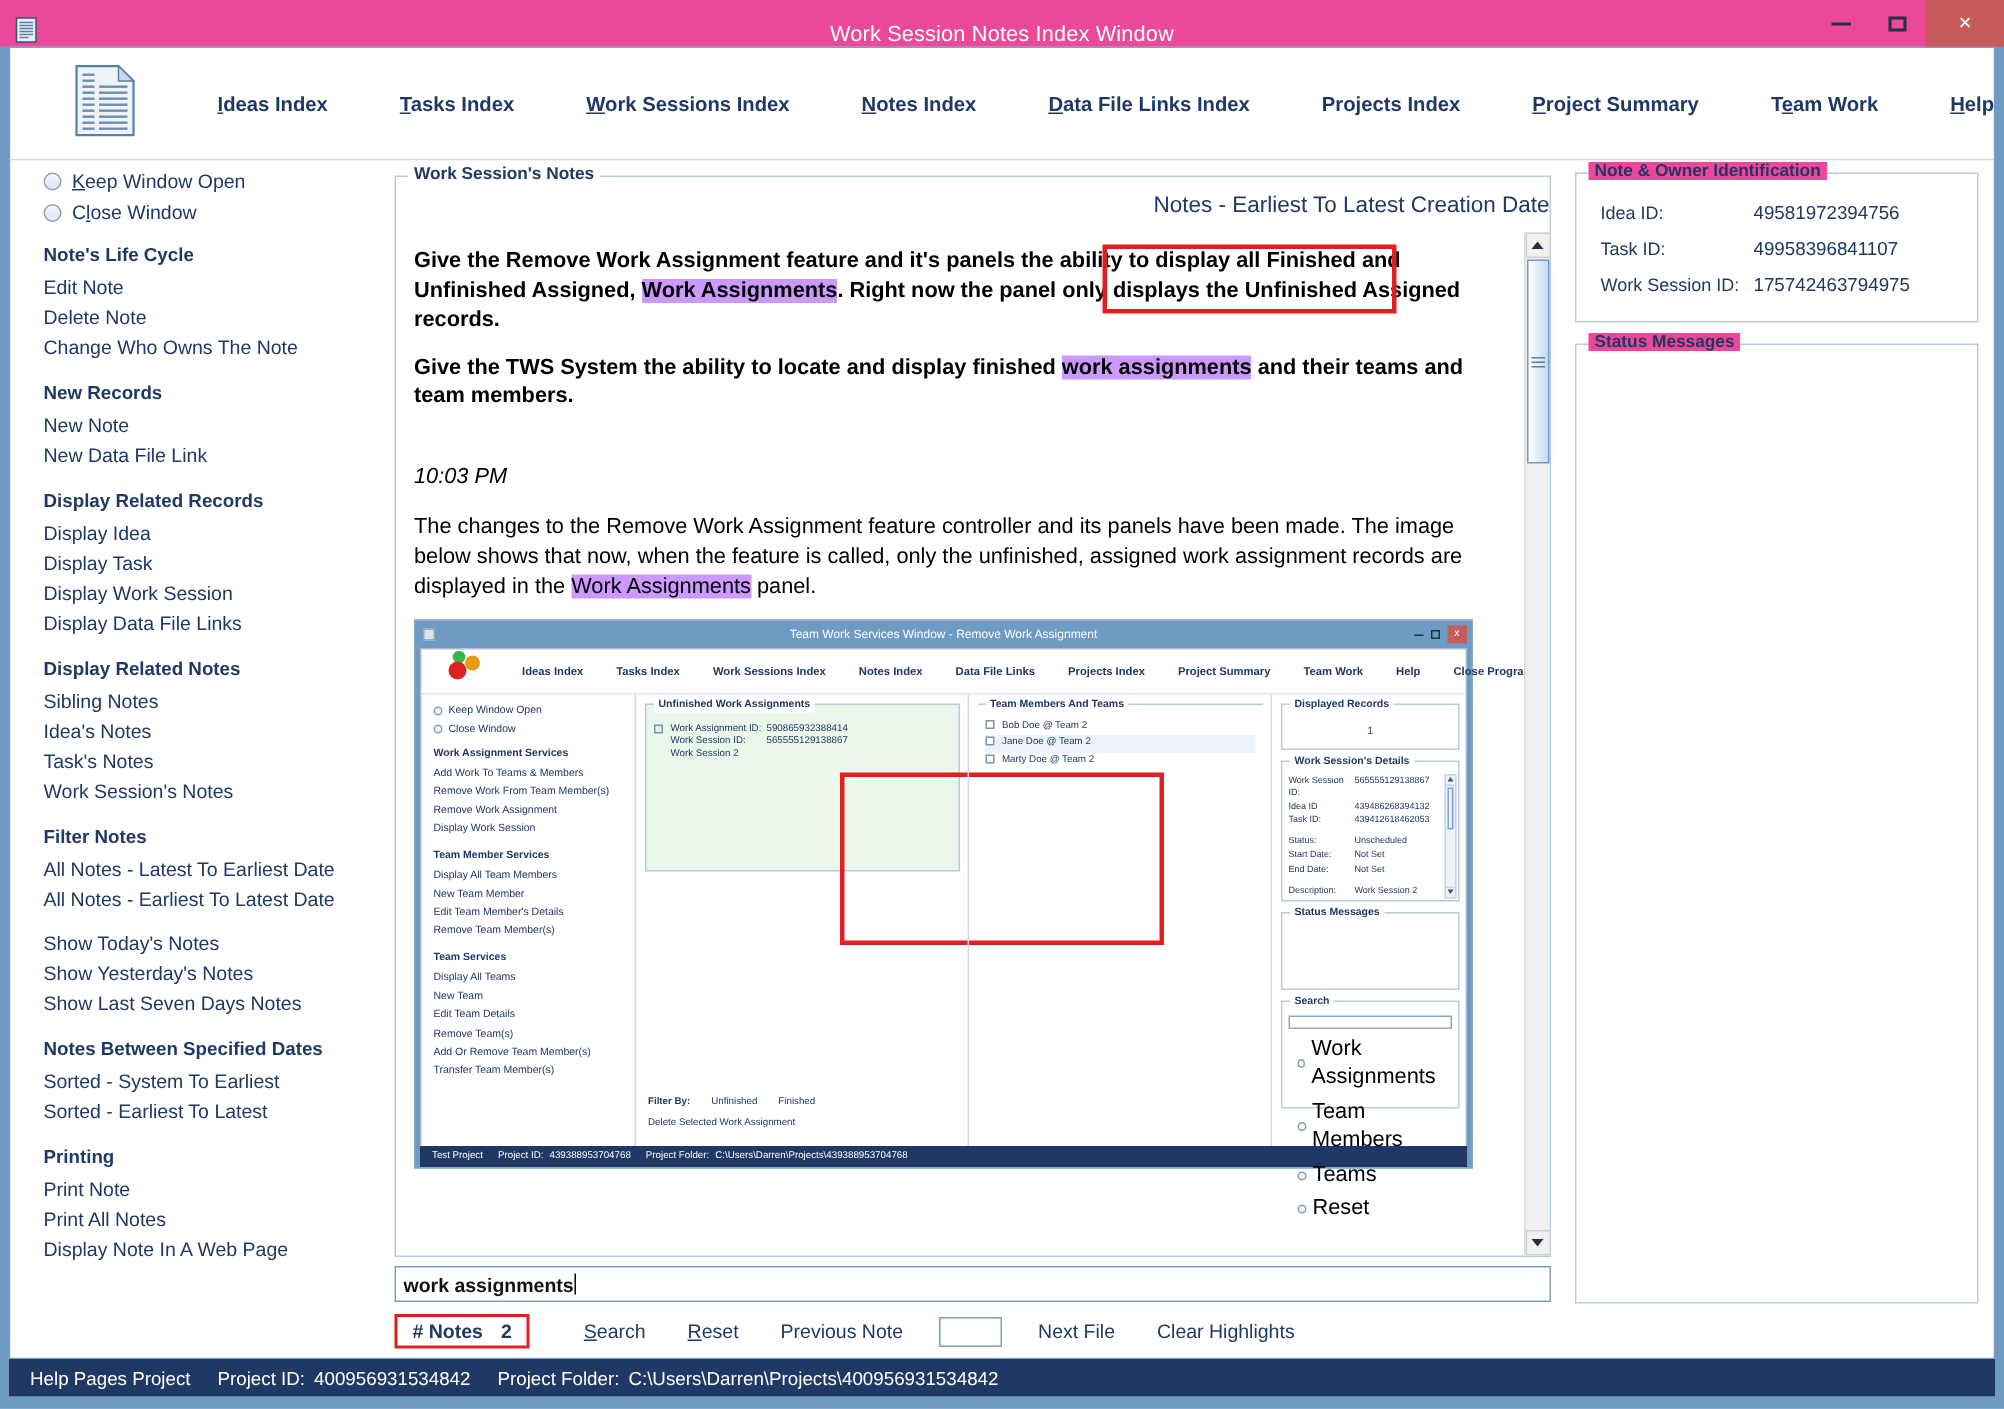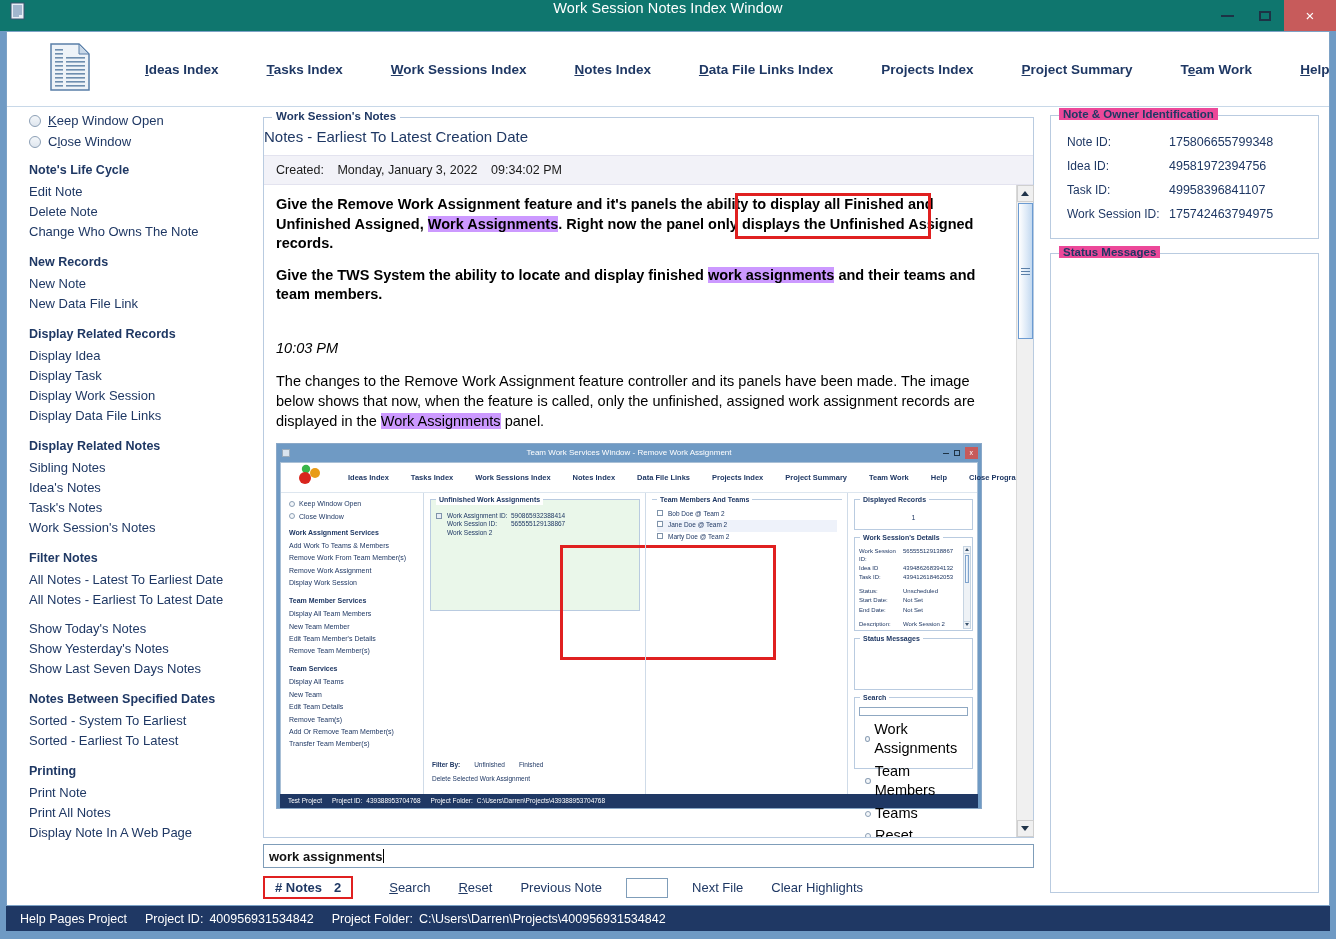--- a/index.html
+++ b/index.html
@@ -12,22 +12,22 @@
   }
   .window {
     position: relative;
     width: 1336px; height: 939px;
     background: #6f9ac4;
     display: flex; flex-direction: column;
   }
   
   .titlebar {
     height: 31px; flex: 0 0 31px;
-    display: flex; align-items: flex-start;
-    background: #0f766e;
+    display: flex; align-items: flex-end;
+    background: #ec4899;
     position: relative;
     gap: 20px;
   }
   .titlebar-icon {
     width: 22px; height: 22px; margin-left: 7px;
     display: flex; align-items: center; justify-content: center;
   }
   .titlebar-title {
     position: absolute; left: 0; right: 0; text-align: center;
     font-size: 14.5px; color: #ffffff; letter-spacing: .1px;
@@ -92,21 +92,21 @@
     border: 1px solid #b9cbe0; position: relative;
     margin: 10px 6px 0 6px;
     flex: 1 1 auto; min-height: 0;
     display: flex; flex-direction: column;
   }
   .fieldset > legend {
     position: absolute; top: -8px; left: 8px; background: #fff;
     padding: 0 4px; font-size: 11.5px; font-weight: bold; color: #1f3864;
   }
   .notes-header {
-    text-align: left; color: #1f3864; font-size: 15px;
+    text-align: right; color: #1f3864; font-size: 15px;
     padding: 10px 0 10px 0;
   }
   .created-row {
     background: #f2f2f8; border-top: 1px solid #e3e3ef; border-bottom: 1px solid #e3e3ef;
     font-size: 12.5px; color: #1a1a1a; padding: 7px 0 7px 12px;
   }
   .created-row .lbl { margin-right: 10px; }
   .note-scroll-wrap { flex: 1 1 auto; display: flex; min-height: 0; }
   .note-body {
     flex: 1 1 auto; overflow: hidden; padding: 10px 12px 4px 12px;
@@ -336,25 +336,20 @@
             <div class="side-link">Display Note In A Web Page</div>
           </div>
       </div>
 
       <div class="center">
         <div class="fieldset">
           <legend>Work Session's Notes</legend>
 
           <div class="notes-header">Notes - Earliest To Latest Creation Date</div>
 
-          <div class="created-row">
-            <span class="lbl">Created:</span>
-            <span>Monday, January 3, 2022</span>
-            <span style="margin-left:10px">09:34:02 PM</span>
-          </div>
 
           <div class="note-scroll-wrap">
             <div class="note-body" style="position:relative;">
 
               <div class="redbox" style="left:471px; top:8px; width:196px; height:46px;"></div>
 
               <p class="bold">
                 <span>Give the Remove Work Assignment feature and it's panels the ability to display all Finished and Unfinished Assigned, </span><span class="hl">Work Assignments</span><span>. Right now the panel only displays the Unfinished Assigned records.</span>
               </p>
 
@@ -603,24 +598,20 @@
           <div class="sr-link">Next File</div>
           <div class="sr-link">Clear Highlights</div>
         </div>
       </div>
 
       <div class="rightpanel">
         <div class="rp-fs">
           <div class="lg">Note &amp; Owner Identification</div>
           <div id="rp-rows">
               <div class="rp-row">
-                <span class="k">Note ID:</span>
-                <span class="v">175806655799348</span>
-              </div>
-              <div class="rp-row">
                 <span class="k">Idea ID:</span>
                 <span class="v">49581972394756</span>
               </div>
               <div class="rp-row">
                 <span class="k">Task ID:</span>
                 <span class="v">49958396841107</span>
               </div>
               <div class="rp-row">
                 <span class="k">Work Session ID:</span>
                 <span class="v">175742463794975</span>

